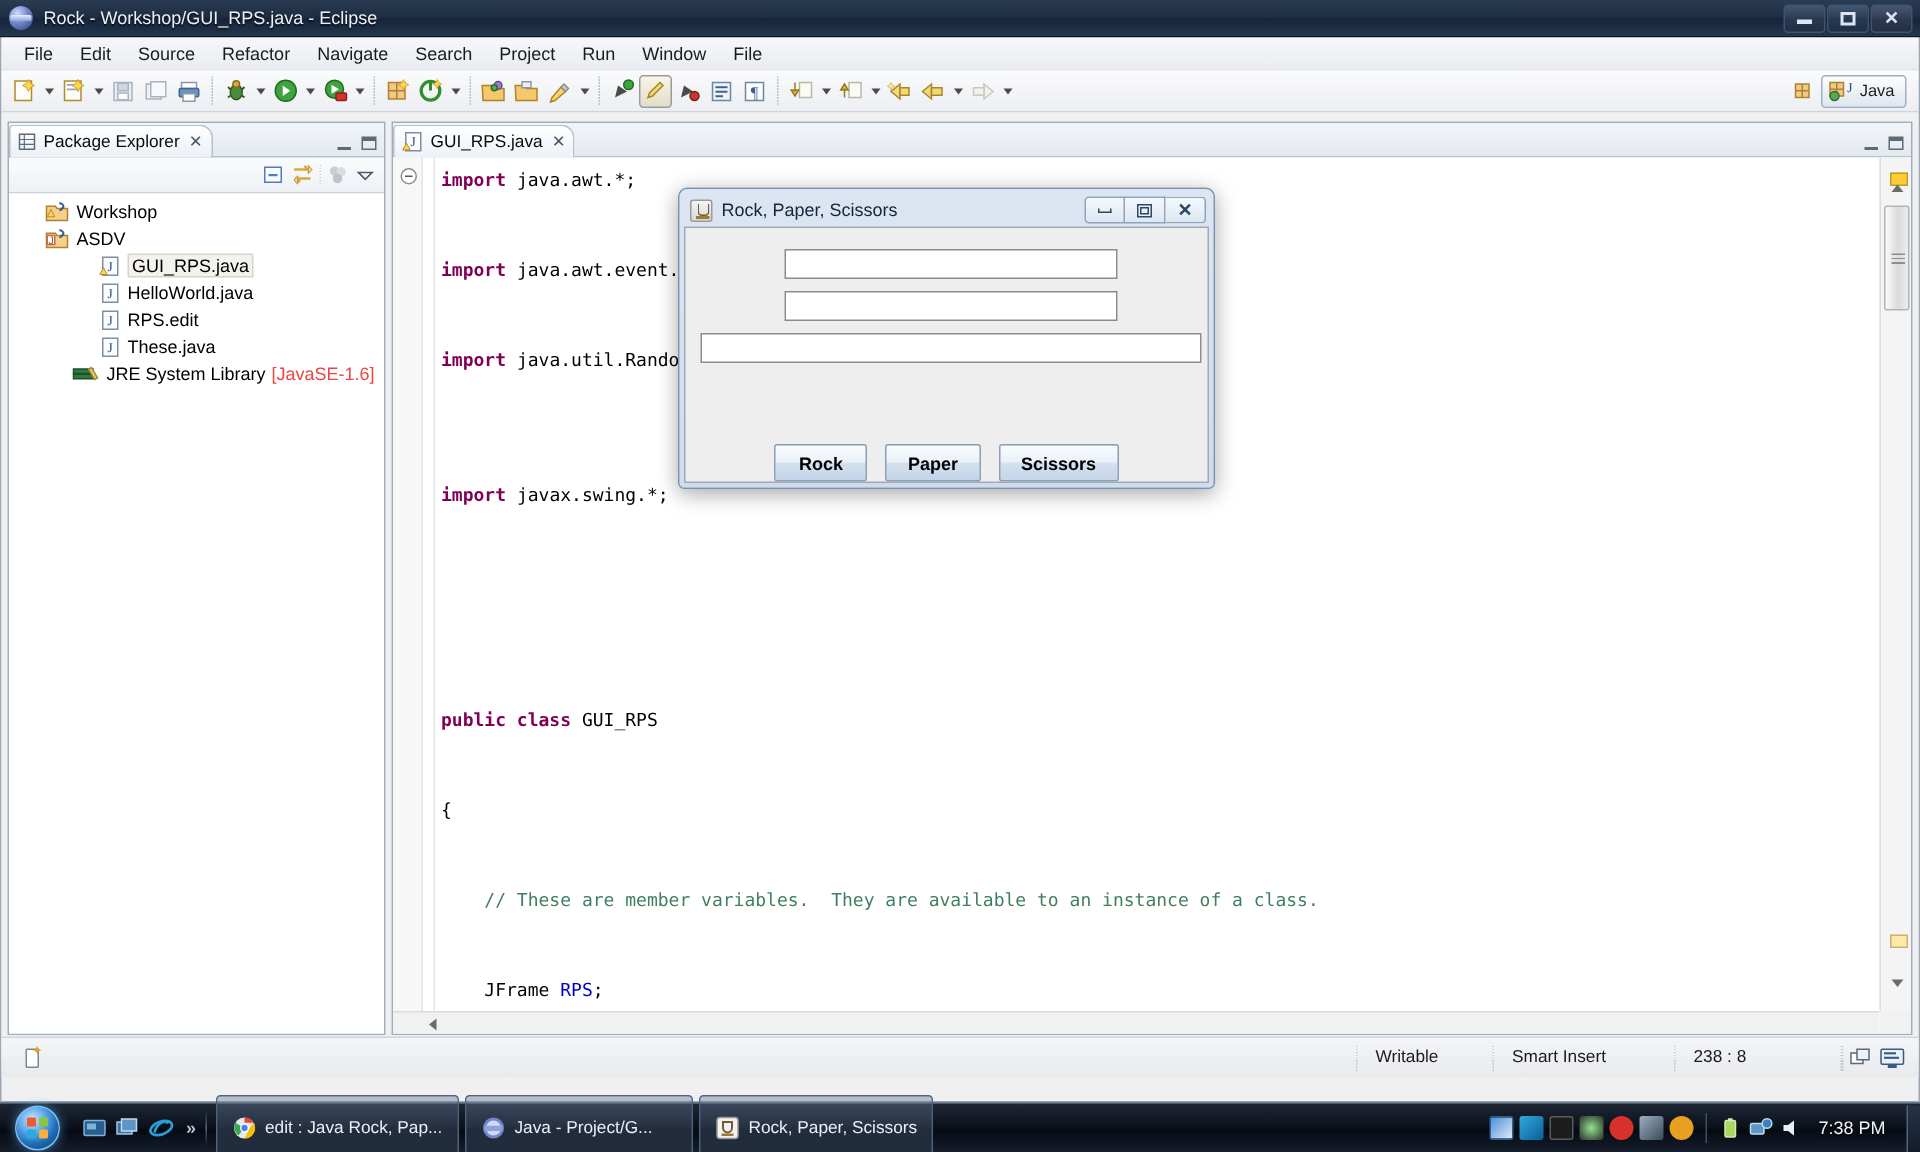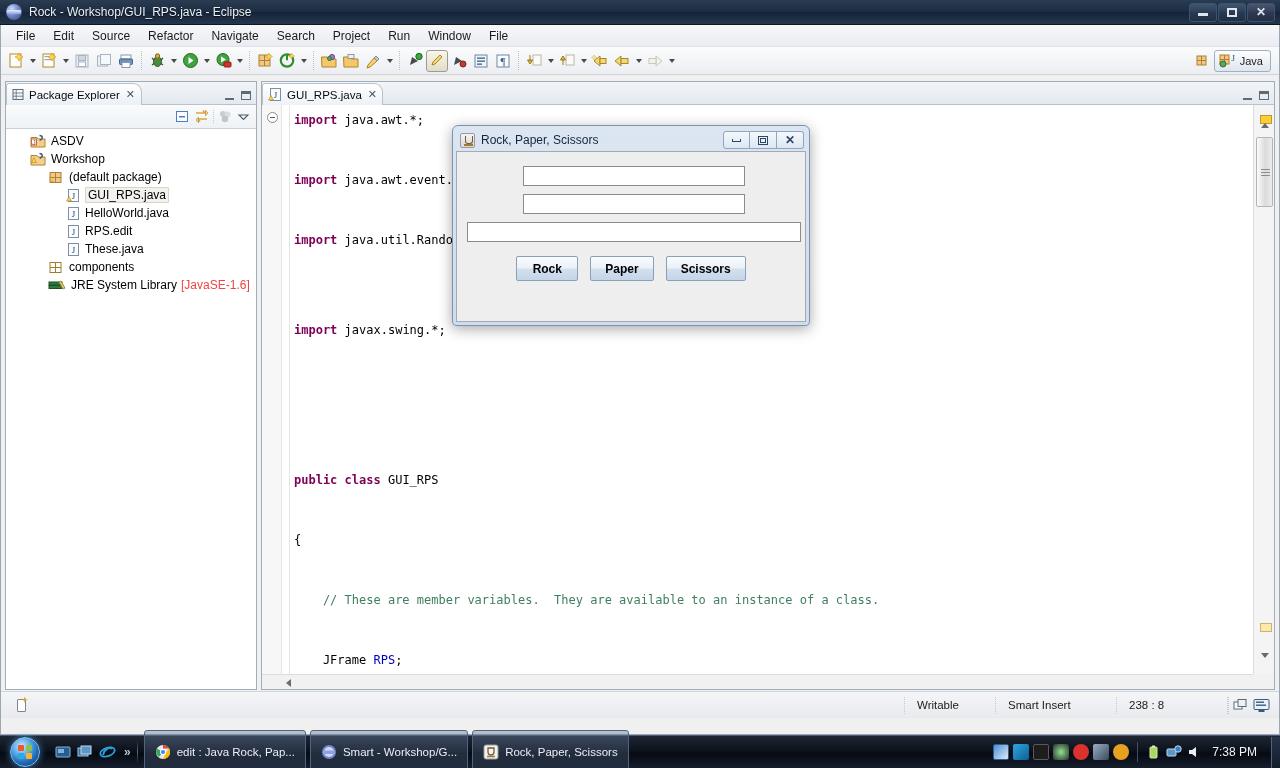--- a/index.html
+++ b/index.html
@@ -219,21 +219,21 @@
   }
   .dlg-f1 { left: 66px; top: 14px; width: 222px; height: 20px; }
   .dlg-f2 { left: 66px; top: 42px; width: 222px; height: 20px; }
   .dlg-f3 { left: 10px; top: 70px; width: 334px; height: 20px; }
   .dlg-btnrow { position: absolute; left: 0; right: 0; top: 104px; display: flex; justify-content: center; gap: 12px; }
   .swing-btn {
     min-width: 62px; height: 25px; padding: 0 14px;
     background: linear-gradient(to bottom, #fafcfe 0%, #eaf1f8 48%, #d3e0ee 52%, #c4d5e8 100%);
     border: 1px solid #8ba0b6; border-radius: 2px;
     font-size: 12px; font-weight: bold; color: #000;
-    display: flex; align-items: center; justify-content: center;
+    display: flex; align-items: center; justify-content: center; margin-top: 40px;
   }
 
   
   .statusbar {
     position: absolute; left: 0; right: 0; bottom: 16px; height: 27px;
     background: linear-gradient(to bottom, #f4f5f7, #e8eaee);
     border-top: 1px solid #cfd5db; display: flex; align-items: center;
   }
   .sb-icon { width: 14px; height: 14px; margin-left: 14px; position: relative; }
   .sb-icon::before {
@@ -556,43 +556,35 @@
                 <path d="M2 5h9l-4.5 4.5z" fill="none" stroke="#4a5a6a" stroke-width="1.1"></path>
               </svg>
           </div>
         </div>
         <div class="tree">
 
           <div class="tree-row" style="padding-left:24px;">
             <svg width="17" height="15">
                 <path d="M1 3.5h6l1 1.5h7v8h-14z" fill="#f5d089" stroke="#b0822c"></path>
                 <path d="M9.5 1.5c1.6 0 2.8 1 2.8 2.2 0 1.6-2.2 1.6-2.2 3" stroke="#3a5a8a" stroke-width="1.4" fill="none"></path>
-                <rect x="1.5" y="5" width="5" height="6" fill="#fff" stroke="#c06a5a"></rect>
-                <text x="4" y="10.5" font-size="7" fill="#c0392b" text-anchor="middle" font-family="Liberation Sans, sans-serif">J</text>
-              </svg>
-            <span class="lbl">ASDV</span>
+                <path d="M4 5.5l2.5 5h-5z" fill="#ffd34d" stroke="#b0822c" stroke-width=".6"></path>
+              </svg>
+            <span class="lbl">Workshop</span>
           </div>
 
           <div class="tree-row" style="padding-left:24px;">
             <svg width="17" height="15">
                 <path d="M1 3.5h6l1 1.5h7v8h-14z" fill="#f5d089" stroke="#b0822c"></path>
                 <path d="M9.5 1.5c1.6 0 2.8 1 2.8 2.2 0 1.6-2.2 1.6-2.2 3" stroke="#3a5a8a" stroke-width="1.4" fill="none"></path>
-                <path d="M4 5.5l2.5 5h-5z" fill="#ffd34d" stroke="#b0822c" stroke-width=".6"></path>
-              </svg>
-            <span class="lbl">Workshop</span>
-          </div>
-
-          <div class="tree-row" style="padding-left:42px;">
-            <svg width="17" height="15">
-                <rect x="2" y="2.5" width="11" height="10" fill="#f0c98a" stroke="#b0822c"></rect>
-                <path d="M2 7.5h11M7.5 2.5v10" stroke="#b0822c"></path>
-                <path d="M2 8.5l3 3H2z" fill="#ffd34d" stroke="#b0822c" stroke-width=".5"></path>
-              </svg>
-            <span class="lbl">(default package)</span>
-          </div>
+                <rect x="1.5" y="5" width="5" height="6" fill="#fff" stroke="#c06a5a"></rect>
+                <text x="4" y="10.5" font-size="7" fill="#c0392b" text-anchor="middle" font-family="Liberation Sans, sans-serif">J</text>
+              </svg>
+            <span class="lbl">ASDV</span>
+          </div>
+
 
           <div class="tree-row sel" style="padding-left:60px;">
             <svg width="15" height="15">
                 <rect x="2.5" y="1.5" width="10" height="12" fill="#fbfcfe" stroke="#7d8fa4"></rect>
                 <text x="7.5" y="10.5" font-size="9" fill="#2f4a7a" text-anchor="middle" font-family="Liberation Serif, serif">J</text>
                 <path d="M3 8.5l2.5 4.5H.5z" fill="#ffd34d" stroke="#b0822c" stroke-width=".6"></path>
               </svg>
             <span class="lbl">GUI_RPS.java</span>
           </div>
 
@@ -613,27 +605,20 @@
           </div>
 
           <div class="tree-row" style="padding-left:60px;">
             <svg width="15" height="15">
                 <rect x="2.5" y="1.5" width="10" height="12" fill="#fbfcfe" stroke="#7d8fa4"></rect>
                 <text x="7.5" y="10.5" font-size="9" fill="#2f4a7a" text-anchor="middle" font-family="Liberation Serif, serif">J</text>
               </svg>
             <span class="lbl">These.java</span>
           </div>
 
-          <div class="tree-row" style="padding-left:42px;">
-            <svg width="17" height="15">
-                <rect x="2" y="2.5" width="11" height="10" fill="none" stroke="#a07c2c"></rect>
-                <path d="M2 7.5h11M7.5 2.5v10" stroke="#a07c2c"></path>
-              </svg>
-            <span class="lbl">components</span>
-          </div>
 
           <div class="tree-row" style="padding-left:42px;">
             <svg width="19" height="15">
                 <rect x="1" y="4" width="13" height="3" fill="#2f7a3f" stroke="#1d4f29"></rect>
                 <rect x="1" y="7.5" width="13" height="3" fill="#2f7a3f" stroke="#1d4f29"></rect>
                 <path d="M13 3l4 7-2 1-4-7z" fill="#e8c97a" stroke="#a8862a"></path>
               </svg>
             <span class="lbl">JRE System Library</span>
             <span class="lbl dim">[JavaSE-1.6]</span>
           </div>
@@ -795,21 +780,21 @@
           <circle cx="8" cy="8" r="2.1" fill="#4285f4"></circle>
         </svg>
       <span>edit : Java Rock, Pap...</span>
     </div>
     <div class="taskbtn">
       <svg width="16" height="16">
           <circle cx="8" cy="8" r="7" fill="#6f86c8"></circle>
           <circle cx="8" cy="8" r="5" fill="#cfd9ff"></circle>
           <rect x="2" y="6.5" width="12" height="3.5" fill="#8fa3d8"></rect>
         </svg>
-      <span>Smart - Workshop/G...</span>
+      <span>Java - Project/G...</span>
     </div>
     <div class="taskbtn">
       <svg width="16" height="16">
           <rect x="1" y="1" width="14" height="14" rx="2" fill="#f2f2f2" stroke="#9a9a9a"></rect>
           <path d="M5 4h6v4a3 3 0 01-6 0z" fill="none" stroke="#7a5a2a" stroke-width="1.3"></path>
           <path d="M4 12.5h8" stroke="#9b7a3a" stroke-width="1.6"></path>
         </svg>
       <span>Rock, Paper, Scissors</span>
     </div>
 

